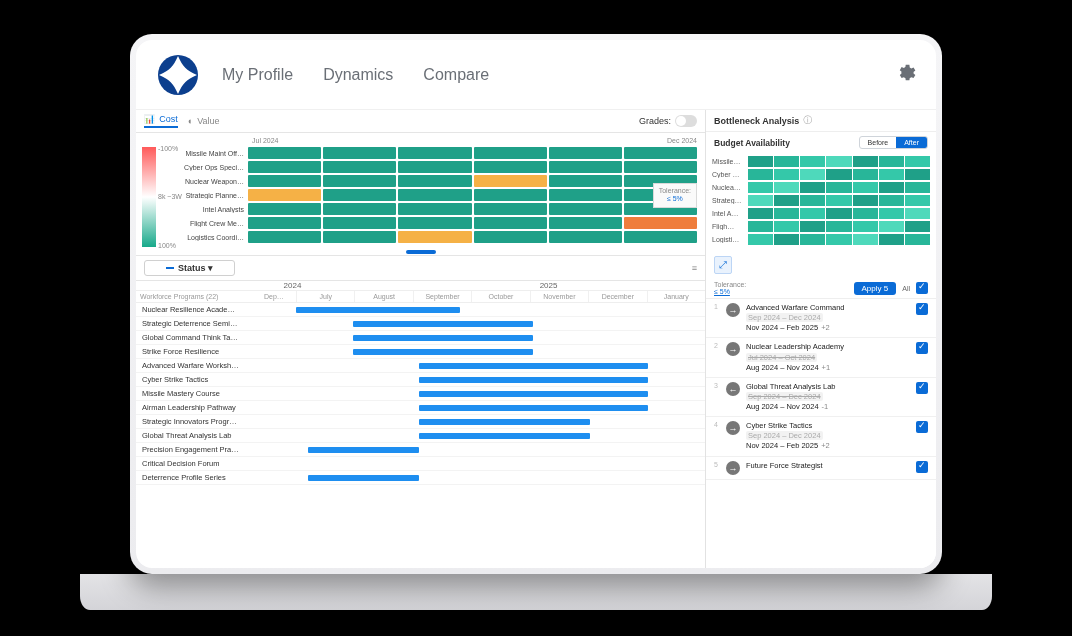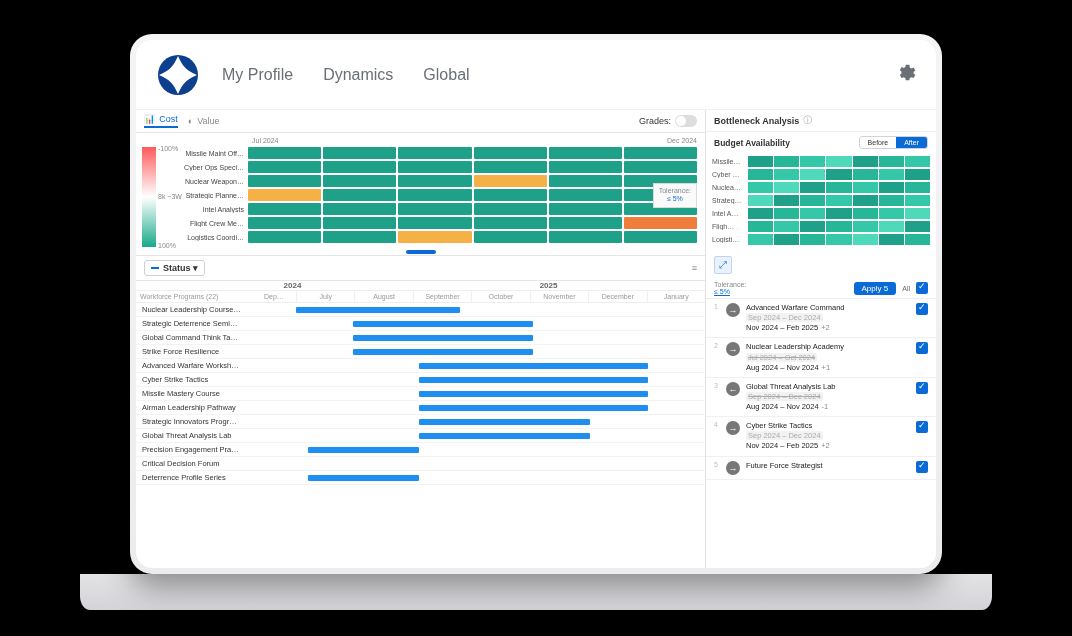--- a/index.html
+++ b/index.html
@@ -102,26 +102,26 @@
   
   .gantt-head {
     display:flex; align-items:center;
     padding:4px 8px;
     border-top:1px solid #e5e5e5;
     border-bottom:1px solid #e5e5e5;
     position:relative;
   }
   .status-pill {
     border:1px solid #d0d0d0; border-radius:3px;
-    padding:2px 6px; display:flex; align-items:center;gap:4px;
+    padding:2px 21px; display:flex; align-items:center;gap:4px;
   }
   .status-pill .bar{width:8px;height:2px;background:#0a6bd6;}
   .menu-icon{margin-left:auto; color:#888;}
   .gantt-years{ text-align:center; font-size:8px; color:#666; border-bottom:1px solid #eee;}
-  .gantt-years span{display:inline-block; width:45%;font-weight:bold;}
+  .gantt-years span{display:inline-block; width:45%;}
   .gantt-months{display:flex; font-size:7px; color:#999; border-bottom:1px solid #eee;}
   .gantt-months .lcol{width:160px; display:flex;}
   .gantt-months .lcol div{flex:1;padding:2px 4px;}
   .gantt-months .mcol{flex:1; display:flex;}
   .gantt-months .mcol div{flex:1; text-align:center; border-left:1px solid #f0f0f0; padding:2px 0;}
   .gantt-body{overflow:hidden;}
   .g-row{display:flex;height:14px;border-bottom:1px solid #f3f3f3;align-items:center;}
   .g-label{width:160px;font-size:7.5px;color:#333;padding-left:6px;white-space:nowrap;overflow:hidden;text-overflow:ellipsis;}
   .g-track{flex:1;position:relative;height:100%;}
   .g-bar{position:absolute;height:6px;top:4px;background:#1e8ef0;border-radius:1px;}
@@ -170,21 +170,21 @@
     <div class="topnav">
       <span class="logo">
         <svg viewBox="0 0 44 44">
             <circle cx="22" cy="22" r="20" fill="#0c3f8e"></circle>
             <path d="M22 3 C27 14 30 17 41 22 C30 27 27 30 22 41 C17 30 14 27 3 22 C14 17 17 14 22 3 Z" fill="#fff"></path>
           </svg>
       </span>
       <div class="nav-links">
         <span class="nav-link">My Profile</span>
         <span class="nav-link">Dynamics</span>
-        <span class="nav-link">Global</span>
+        <span class="nav-link">Compare</span>
       </div>
       <span class="gear">
         <svg width="22" height="22" viewBox="0 0 24 24" fill="currentColor">
             <path d="M12 8a4 4 0 100 8 4 4 0 000-8zm9.4 4a7.4 7.4 0 00-.1-1l2-1.6-2-3.4-2.4 1a7.5 7.5 0 00-1.7-1L16.8 3h-4l-.4 2.5a7.5 7.5 0 00-1.7 1l-2.4-1-2 3.4 2 1.6a7.4 7.4 0 000 2l-2 1.6 2 3.4 2.4-1c.5.4 1.1.8 1.7 1l.4 2.5h4l.4-2.5c.6-.2 1.2-.6 1.7-1l2.4 1 2-3.4-2-1.6c.1-.3.1-.7.1-1z"></path>
           </svg>
       </span>
     </div>
 
     <div class="main">
 
@@ -325,21 +325,21 @@
               <div>August</div>
               <div>September</div>
               <div>October</div>
               <div>November</div>
               <div>December</div>
               <div>January</div>
             </div>
         </div>
         <div class="gantt-body" id="gantt-body">
             <div class="g-row">
-              <div class="g-label">Nuclear Leadership Course…</div>
+              <div class="g-label">Nuclear Resilience Acade…</div>
               <div class="g-track">
                 <div class="g-bar" style="left: 0%; width: 40%;"></div>
               </div>
             </div>
             <div class="g-row">
               <div class="g-label">Strategic Deterrence Semi…</div>
               <div class="g-track">
                 <div class="g-bar" style="left: 14%; width: 44%;"></div>
               </div>
             </div>

